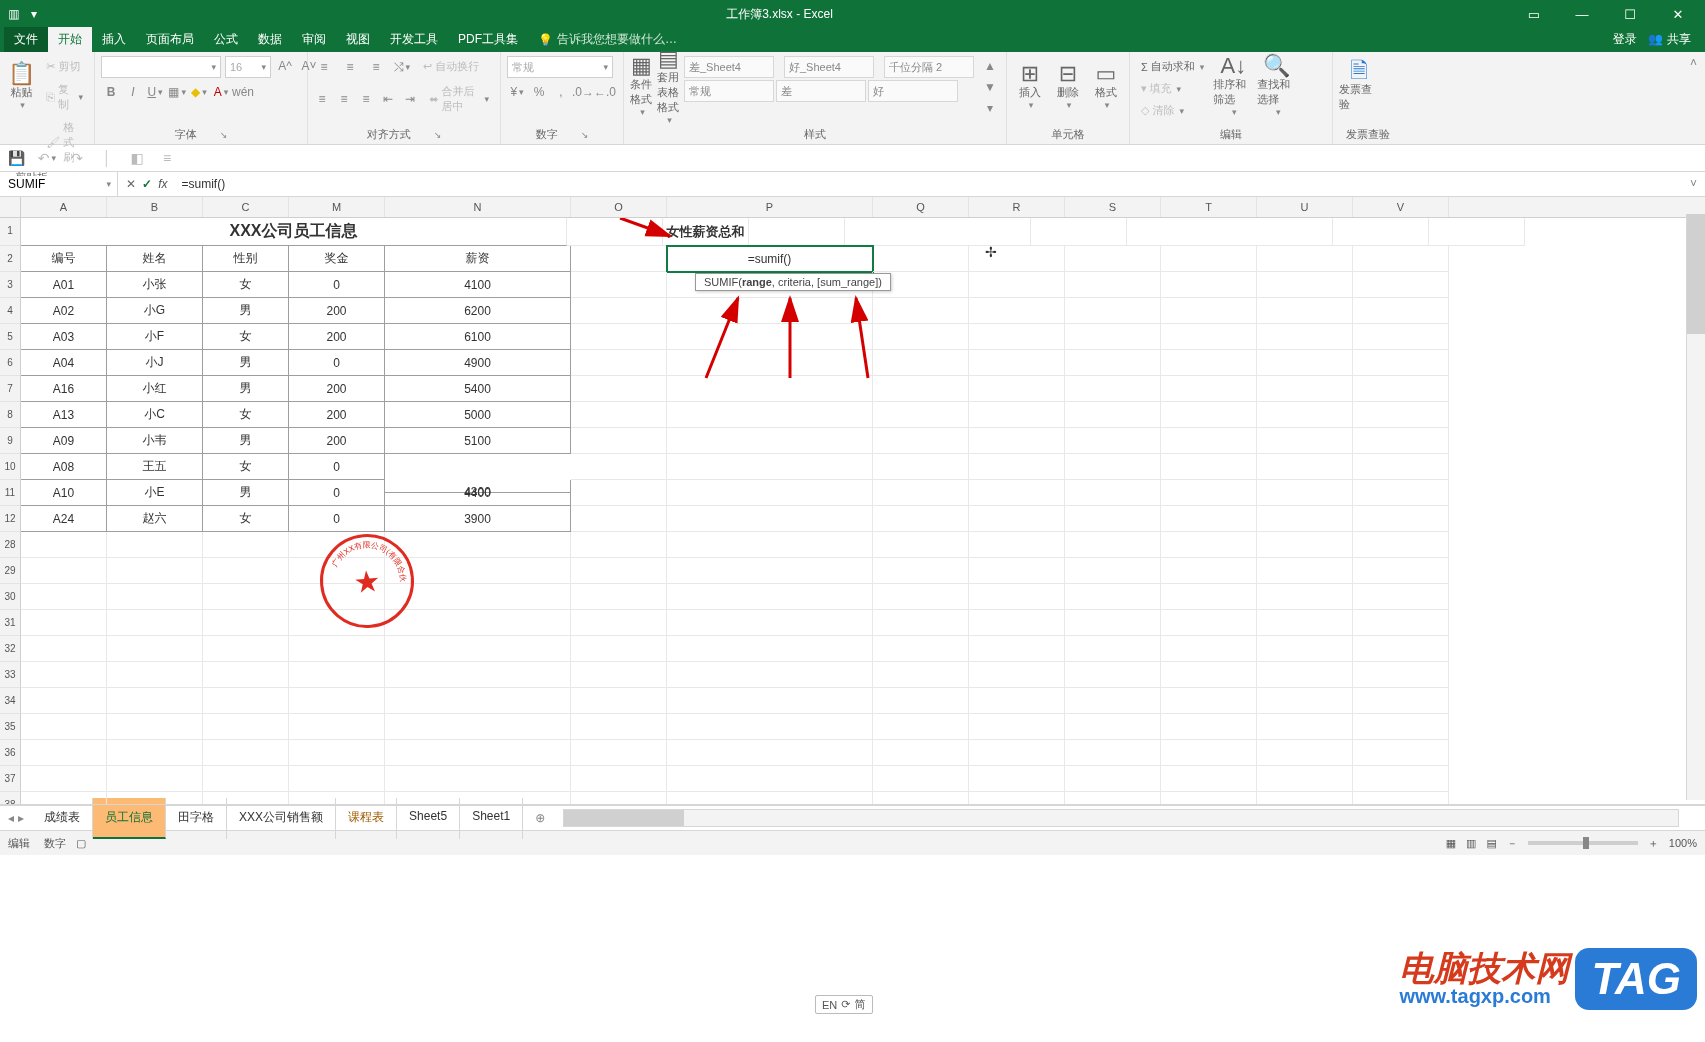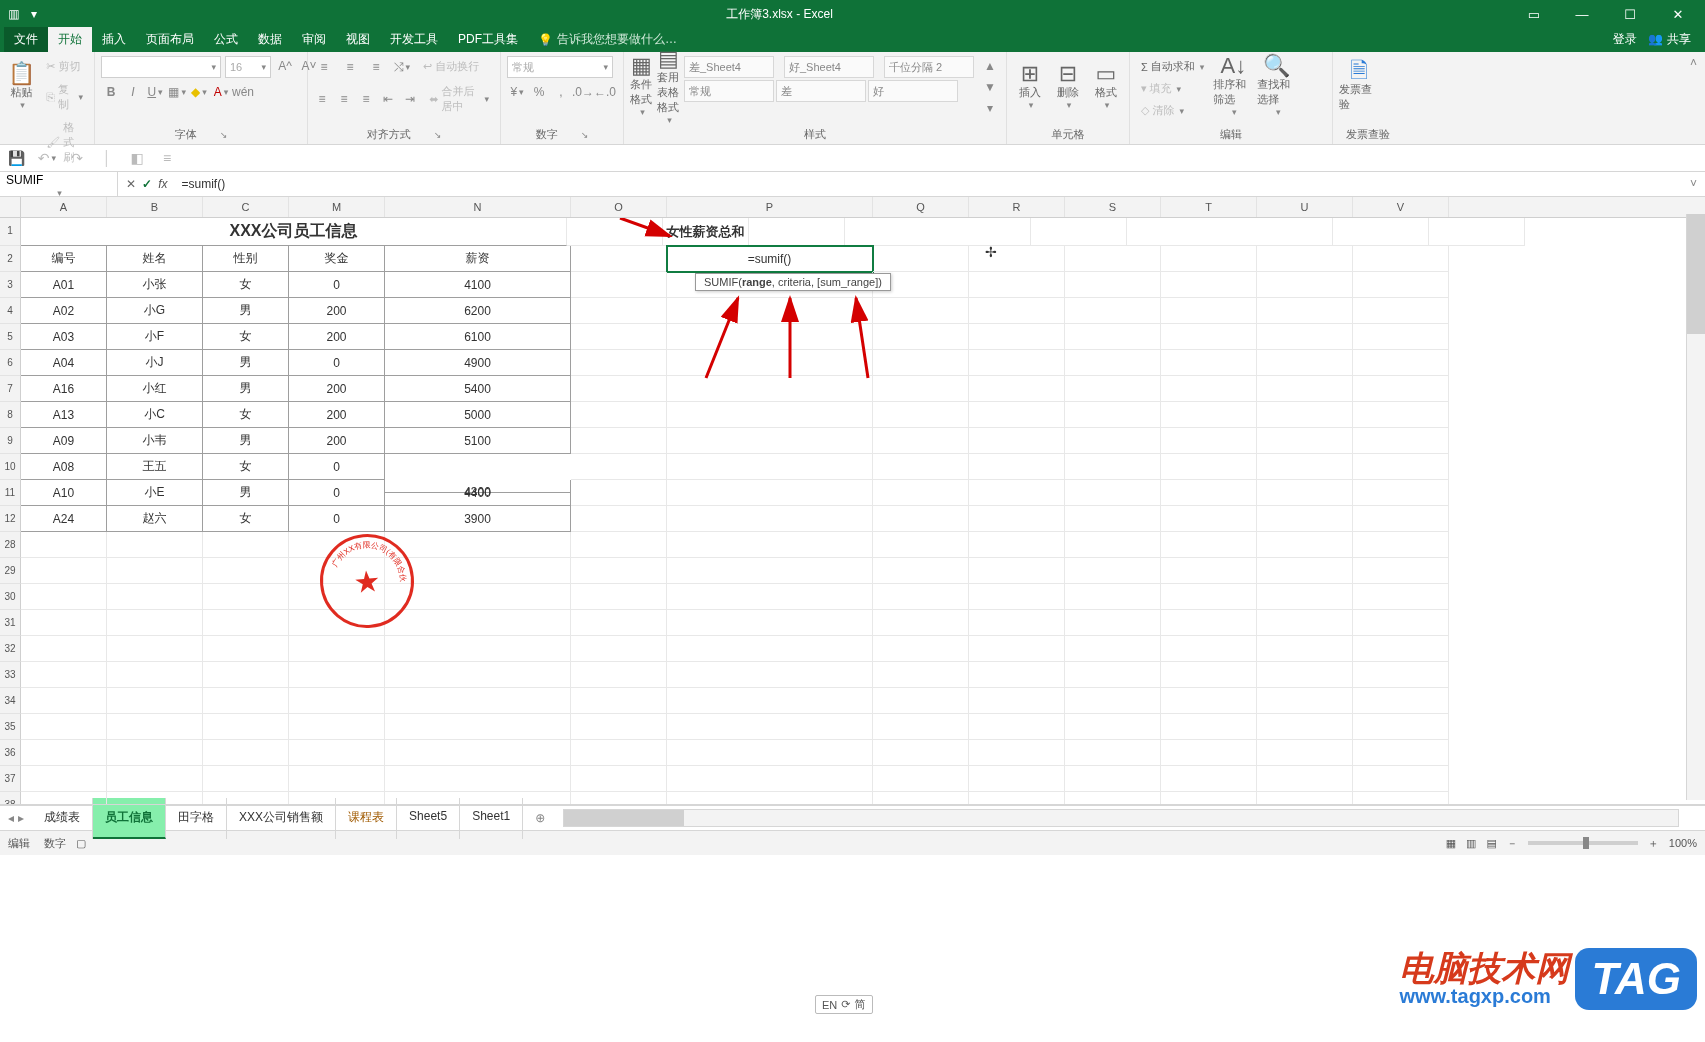--- a/index.html
+++ b/index.html
@@ -33,21 +33,21 @@
 .drop{color:#888;font-size:9px;margin-left:2px;}
 .icon-sq{width:18px;height:18px;display:inline-flex;align-items:center;justify-content:center;border:1px solid transparent;color:#888;}
 .stylecell{border:1px solid #d7d7d7;background:#fafafa;width:80px;height:20px;font-size:11px;color:#888;display:flex;align-items:center;padding:0 4px;}
 
 
 .qat{height:26px;background:#fff;border-bottom:1px solid #d6d6d6;display:flex;align-items:center;padding-left:6px;gap:8px;}
 .qat .qb{width:22px;height:22px;display:flex;align-items:center;justify-content:center;color:#555;font-size:14px;}
 
 
 .fbar{height:24px;display:flex;align-items:center;border-bottom:1px solid #d6d6d6;background:#fff;}
-.namebox{width:105px;border-right:1px solid #d6d6d6;display:flex;align-items:center;padding:0 6px;height:100%;flex-direction:column;}
+.namebox{width:105px;border-right:1px solid #d6d6d6;display:flex;align-items:center;padding:0 6px;height:100%;}
 .namebox input{border:none;outline:none;width:100%;font-size:12px;}
 .fb-btns{display:flex;align-items:center;gap:6px;padding:0 8px;color:#666;}
 .fb-btns span.green{color:#0f7238;font-weight:bold;}
 .fx{font-style:italic;color:#555;}
 .formula-input{flex:1;padding:0 6px;font-size:12px;color:#333;}
 
 
 .colhdr{height:20px;display:flex;background:#f3f3f3;border-bottom:1px solid #cfcfcf;}
 .colhdr .rowblank{width:20px;border-right:1px solid #cfcfcf;background:#f3f3f3;}
 .colhdr .ch{border-right:1px solid #e3e3e3;text-align:center;color:#555;font-size:11px;line-height:20px;}
@@ -67,21 +67,21 @@
 
 
 .stamp{position:absolute;width:88px;height:88px;border:3px solid #e02b20;border-radius:50%;display:flex;align-items:center;justify-content:center;transform:rotate(-5deg);}
 .stamp .star{color:#e02b20;font-size:30px;}
 .stamp .ring-text{position:absolute;width:100%;height:100%;color:#e02b20;font-size:10px;}
 
 
 .sheetbar{height:24px;background:#fff;border-top:1px solid #d6d6d6;border-bottom:1px solid #d6d6d6;display:flex;align-items:center;}
 .sheetnav{display:flex;gap:4px;padding:0 8px;color:#888;}
 .sheettab{padding:11px 12px;border-right:1px solid #d6d6d6;font-size:12px;color:#333;cursor:pointer;}
-.sheettab.active{background:#86efac;border-bottom:2px solid #0f7238;color:#0f7238;font-weight:bold;}
+.sheettab.active{background:#fdba74;border-bottom:2px solid #0f7238;color:#0f7238;font-weight:normal;}
 .sheettab.orange{color:#a05a00;}
 .scroll-h{flex:1;height:16px;background:#f3f3f3;border:1px solid #d6d6d6;margin:0 6px;position:relative;}
 .scroll-h .thumb{position:absolute;left:0;top:0;height:100%;width:120px;background:#d0d0d0;}
 
 
 .statusbar{height:24px;background:#f3f3f3;display:flex;align-items:center;padding:0 8px;font-size:11px;color:#555;}
 .statusbar .right{margin-left:auto;display:flex;align-items:center;gap:10px;}
 .zoom-slider{width:110px;height:4px;background:#cfcfcf;position:relative;}
 .zoom-slider .zt{position:absolute;top:-4px;left:50%;width:6px;height:12px;background:#888;}
 

